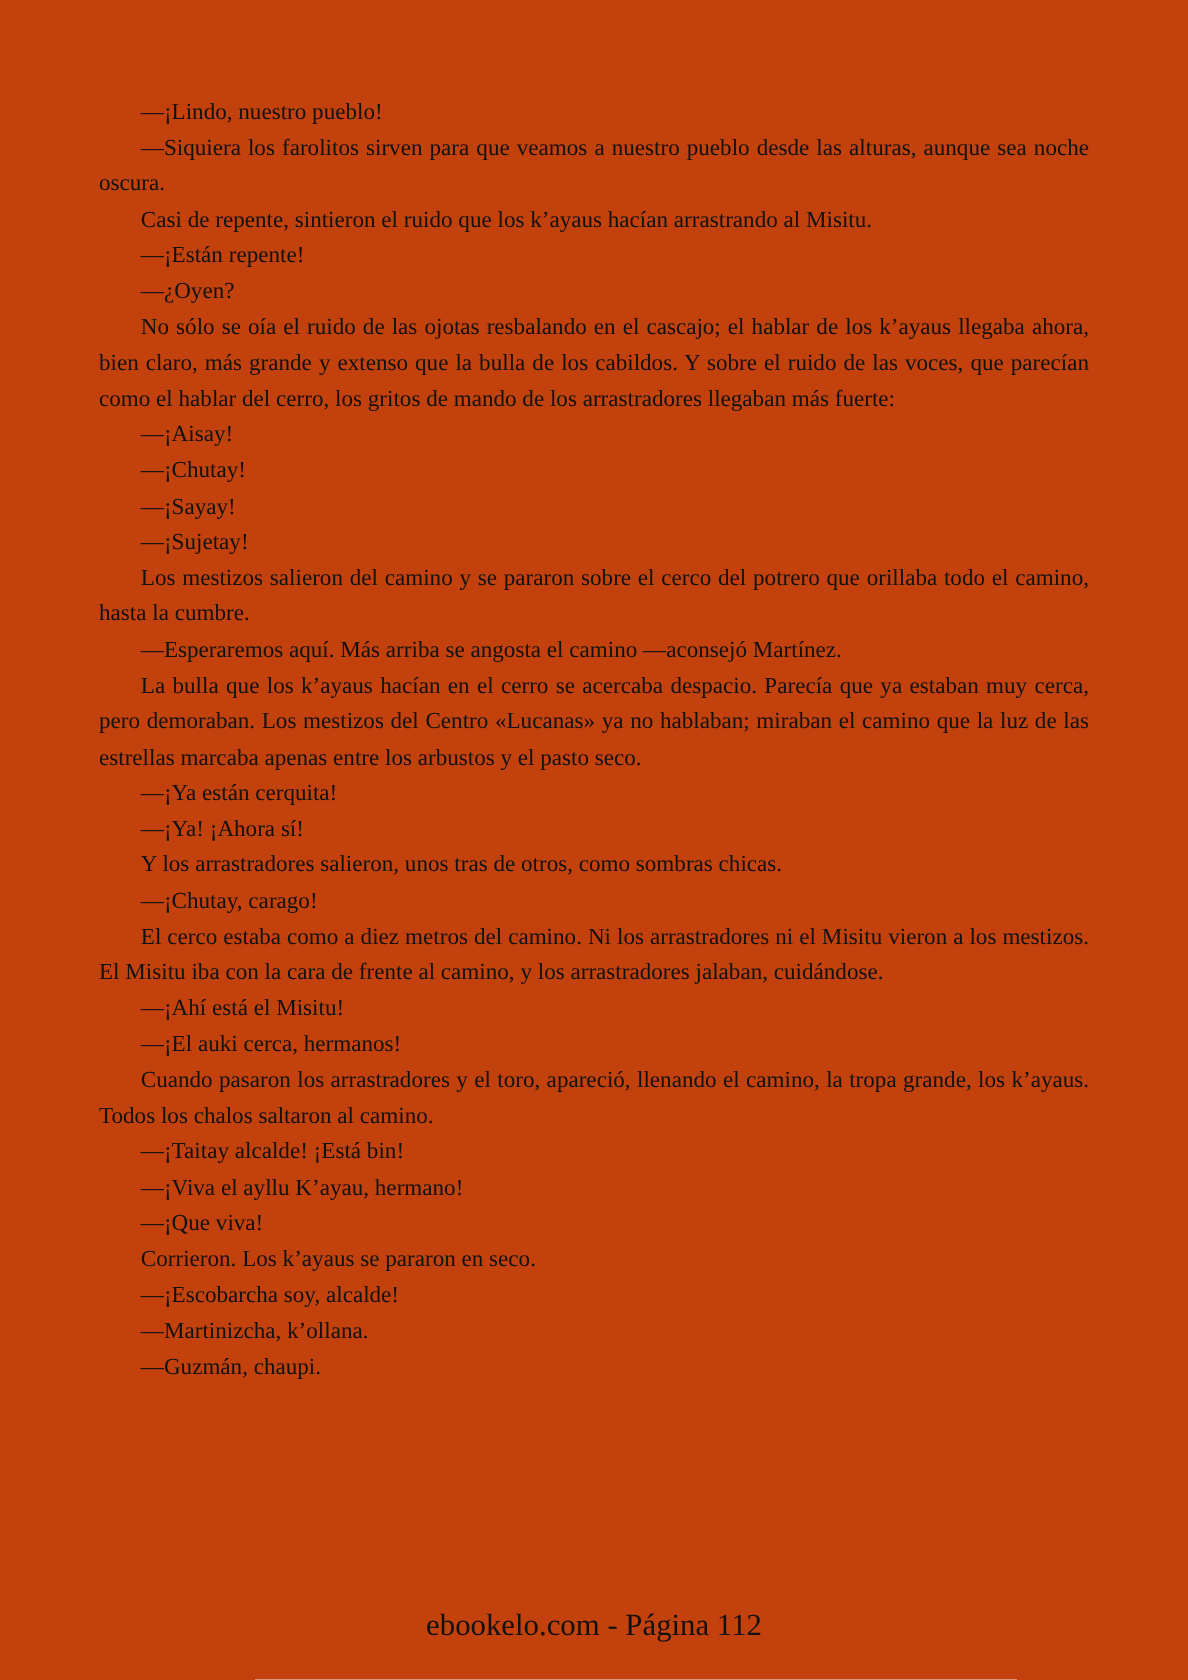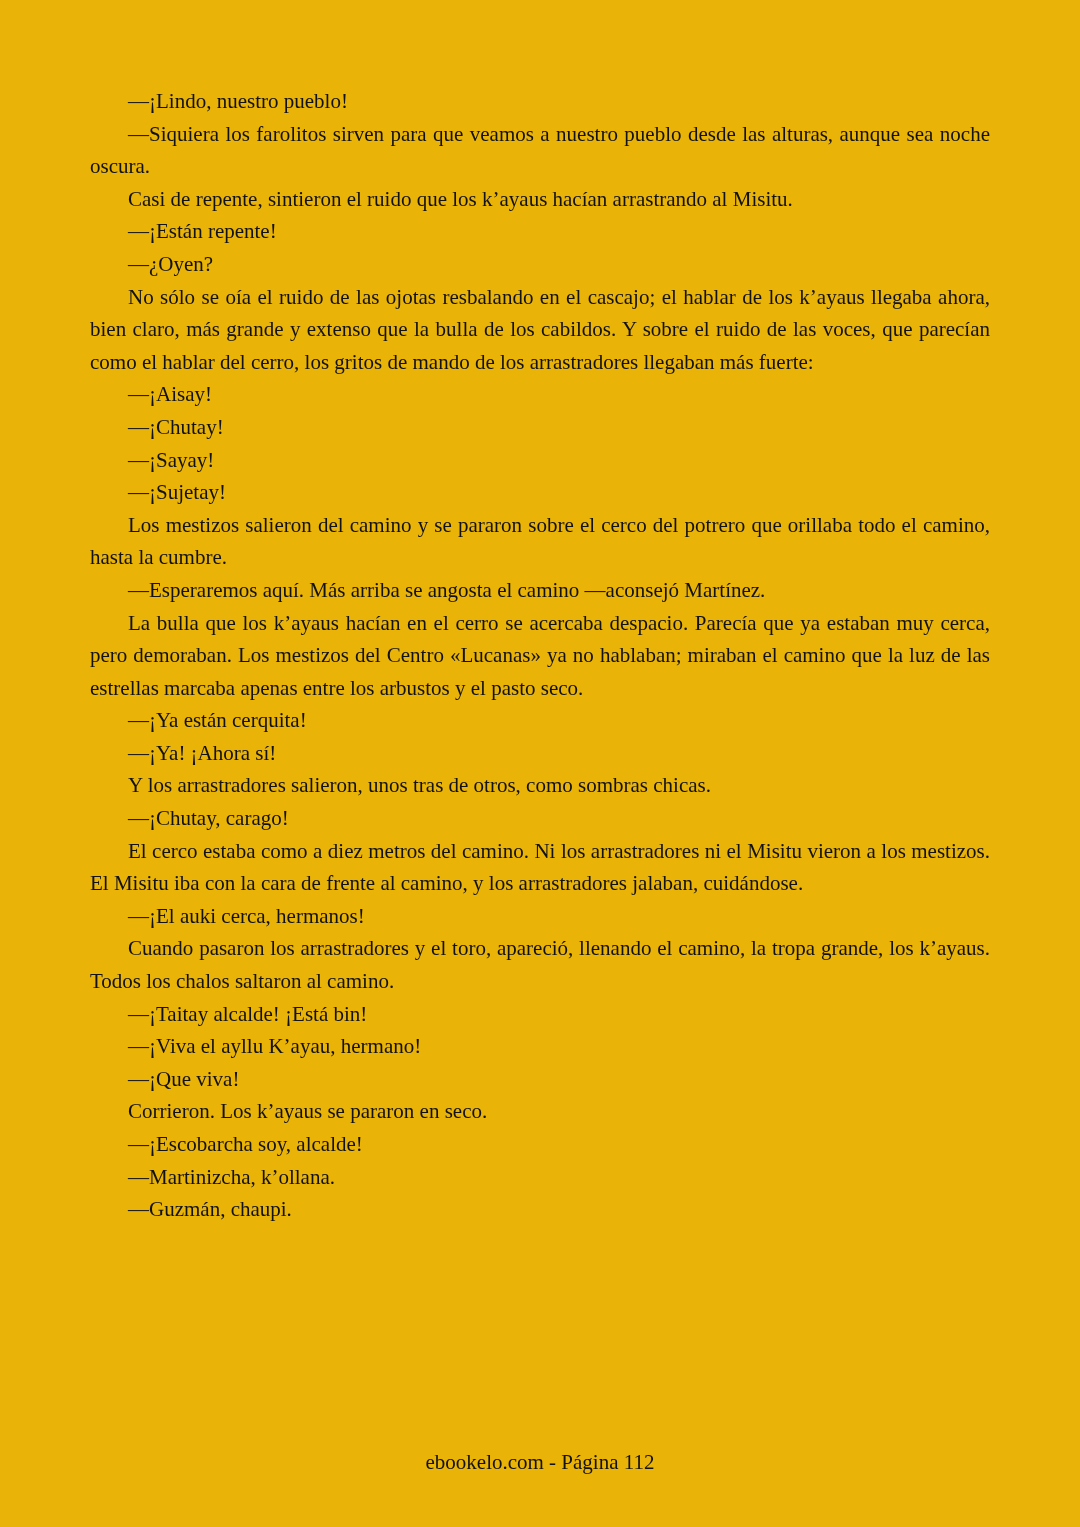--- a/index.html
+++ b/index.html
@@ -4,21 +4,21 @@
 <style>
   html, body {
     margin: 0;
     padding: 0;
     background: #ffffff;
   }
   .page {
     position: relative;
     width: 1080px;
     height: 1527px;
-    background: #eab308;
+    background: #c2410c;
     overflow: hidden;
     font-family: "Liberation Serif", "DejaVu Serif", serif;
     color: #121212;
   }
   .text-block {
     position: absolute;
     top: 85px;
     left: 90px;
     width: 900px;
   }
@@ -28,23 +28,23 @@
     font-size: 21px;
     line-height: 32.6px;
     text-indent: 38px;
     text-align: justify;
     text-justify: inter-word;
   }
   .footer {
     position: absolute;
     left: 0;
     right: 0;
-    bottom: 52px;
+    bottom: 36px;
     text-align: center;
-    font-size: 21px;
+    font-size: 28px;
     line-height: 26px;
     color: #121212;
   }
 </style>
 </head>
 <body>
 
 <div class="page">
   <div class="text-block">
     <p>—¡Lindo, nuestro pueblo!</p>
@@ -58,20 +58,21 @@
     <p>—¡Sayay!</p>
     <p>—¡Sujetay!</p>
     <p>Los mestizos salieron del camino y se pararon sobre el cerco del potrero que orillaba todo el camino, hasta la cumbre.</p>
     <p>—Esperaremos aquí. Más arriba se angosta el camino —aconsejó Martínez.</p>
     <p>La bulla que los k’ayaus hacían en el cerro se acercaba despacio. Parecía que ya estaban muy cerca, pero demoraban. Los mestizos del Centro «Lucanas» ya no hablaban; miraban el camino que la luz de las estrellas marcaba apenas entre los arbustos y el pasto seco.</p>
     <p>—¡Ya están cerquita!</p>
     <p>—¡Ya! ¡Ahora sí!</p>
     <p>Y los arrastradores salieron, unos tras de otros, como sombras chicas.</p>
     <p>—¡Chutay, carago!</p>
     <p>El cerco estaba como a diez metros del camino. Ni los arrastradores ni el Misitu vieron a los mestizos. El Misitu iba con la cara de frente al camino, y los arrastradores jalaban, cuidándose.</p>
+    <p>—¡Ahí está el Misitu!</p>
     <p>—¡El auki cerca, hermanos!</p>
     <p>Cuando pasaron los arrastradores y el toro, apareció, llenando el camino, la tropa grande, los k’ayaus. Todos los chalos saltaron al camino.</p>
     <p>—¡Taitay alcalde! ¡Está bin!</p>
     <p>—¡Viva el ayllu K’ayau, hermano!</p>
     <p>—¡Que viva!</p>
     <p>Corrieron. Los k’ayaus se pararon en seco.</p>
     <p>—¡Escobarcha soy, alcalde!</p>
     <p>—Martinizcha, k’ollana.</p>
     <p>—Guzmán, chaupi.</p>
   </div>

